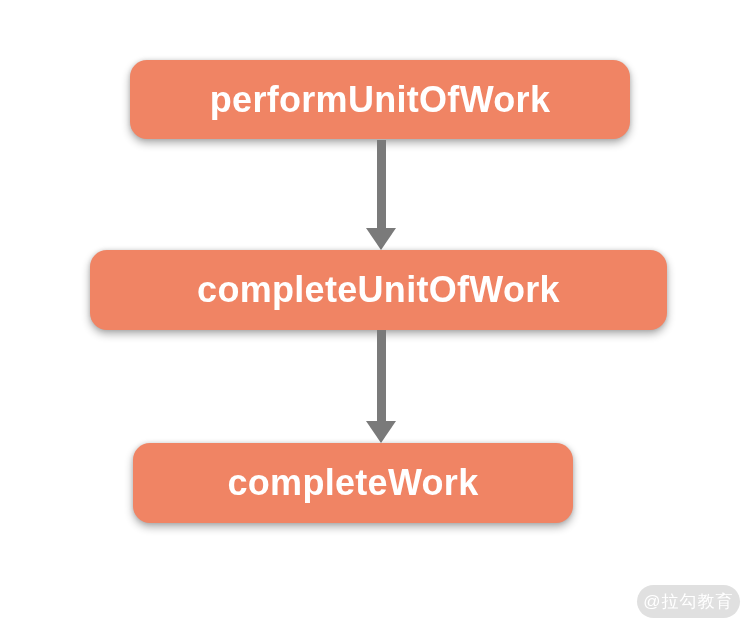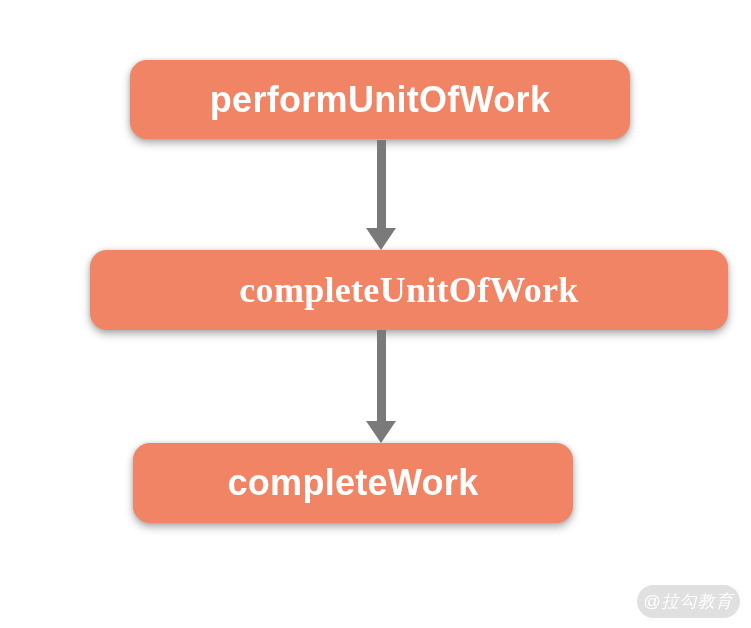--- a/index.html
+++ b/index.html
@@ -25,21 +25,21 @@
     box-shadow: 0 4px 9px rgba(0, 0, 0, 0.32), 0 0 4px rgba(0, 0, 0, 0.12);
   }
   .node-label {
     color: var(--node-text, #ffffff);
     font-size: 36px;
     font-weight: bold;
     letter-spacing: 0.3px;
     white-space: nowrap;
   }
   .node-1 { left: 130px; top: 60px;  width: 500px; height: 79px; }
-  .node-2 { left: 90px;  top: 250px; width: 638px; height: 80px; font-family: Liberation Serif, serif; }
+  .node-2 { left: 90px;  top: 250px; width: 577px; height: 80px; }
   .node-3 { left: 133px; top: 443px; width: 440px; height: 80px; }
 
   .arrow {
     position: absolute;
     width: 30px;
     display: flex;
     flex-direction: column;
     align-items: center;
   }
   .arrow-1 { left: 366px; top: 140px; height: 110px; }
@@ -67,21 +67,20 @@
     background: var(--watermark-bg, #E0E0E0);
     display: flex;
     align-items: center;
     justify-content: center;
   }
   .watermark-label {
     color: var(--watermark-text, #ffffff);
     font-size: 17px;
     letter-spacing: 1px;
     white-space: nowrap;
-    font-style: italic;
   }
 </style>
 </head>
 <body>
 
 <div class="canvas">
 
   <div class="node node-1">
     <span class="node-label">performUnitOfWork</span>
   </div>

